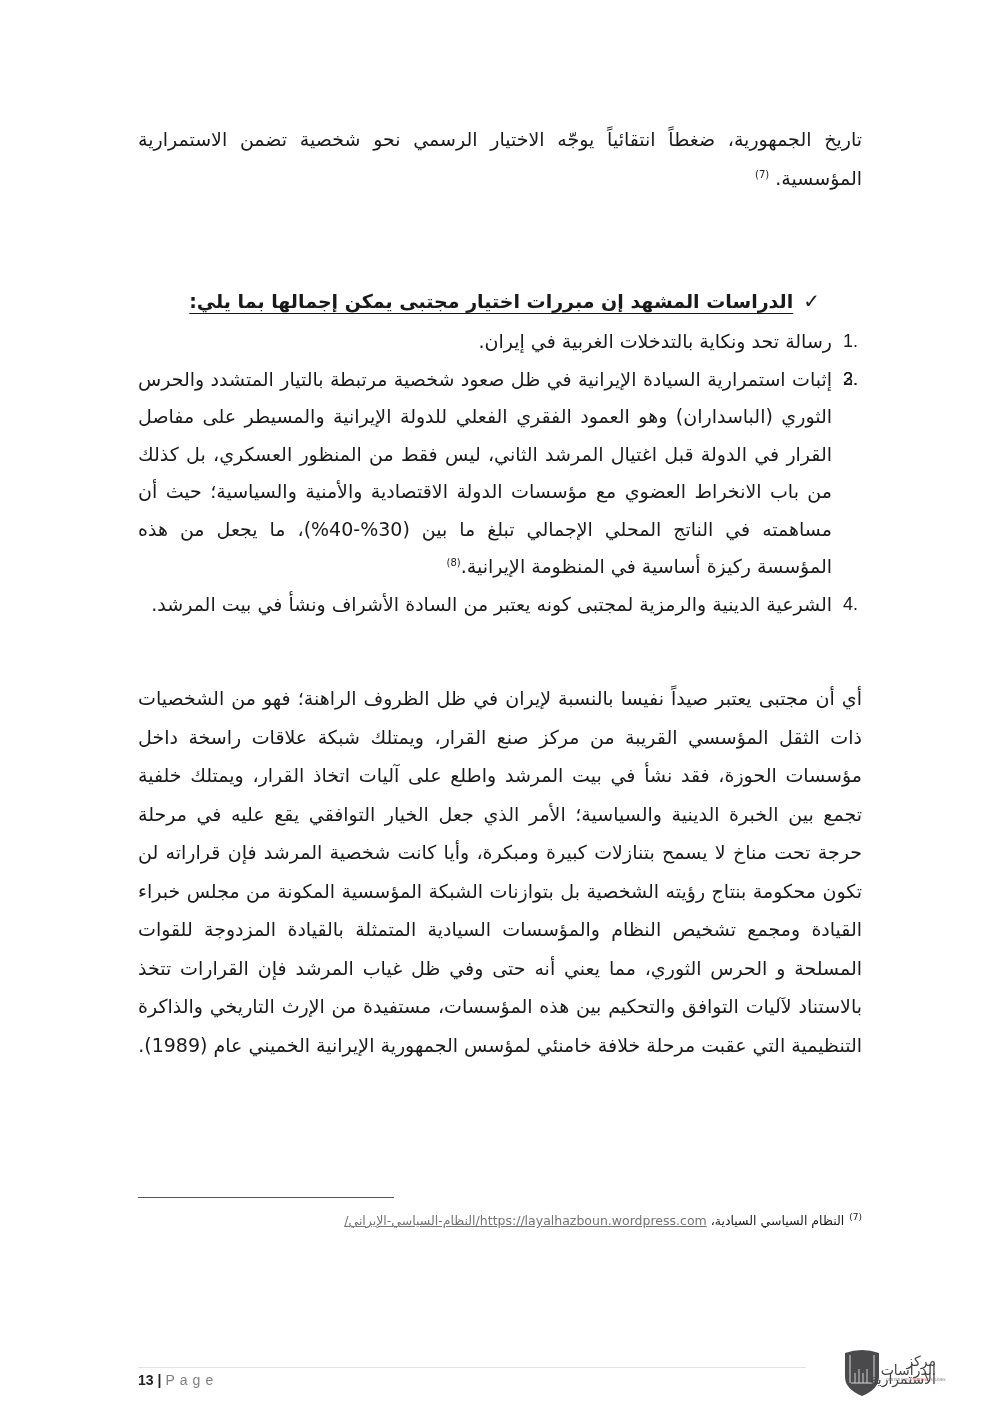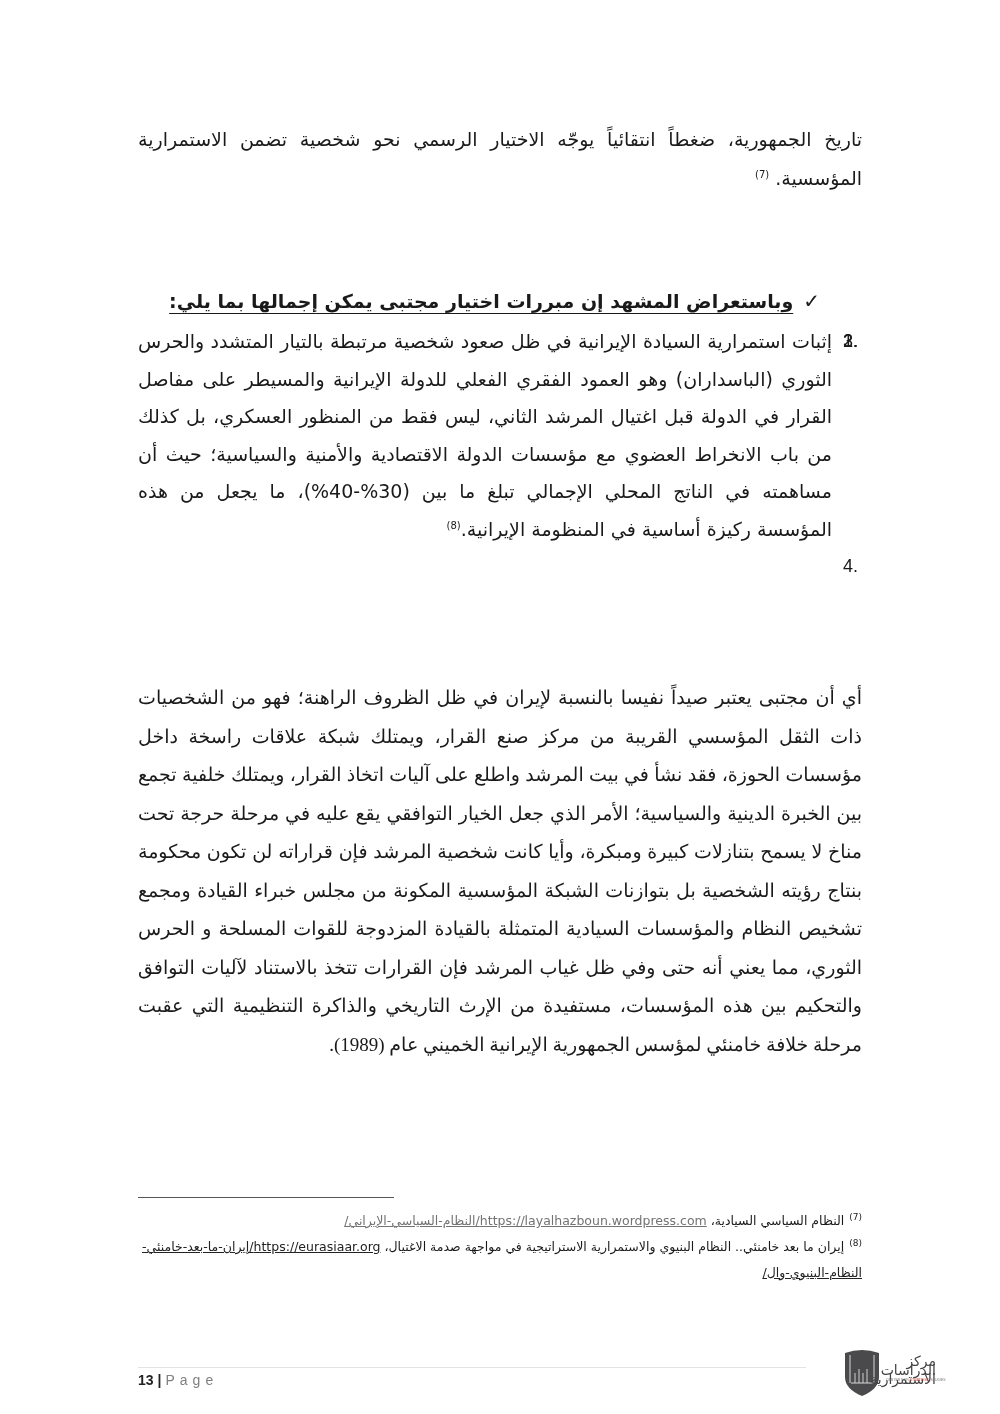--- a/index.html
+++ b/index.html
@@ -77,21 +77,20 @@
   ol.list li .num {
     position: absolute;
     right: 4px;
     top: 0;
     direction: ltr;
     font-family: "Liberation Sans", sans-serif;
     font-size: 18px;
   }
   #body-para {
     top: 679px;
-    font-family: Liberation Serif, serif;
   }
   .fn-rule {
     position: absolute;
     top: 1197px;
     left: 138px;
     width: 256px;
     border-top: 1px solid #555;
   }
   .footnotes {
     position: absolute;
@@ -168,49 +167,48 @@
   .logo .txt-en .hl { color: #c0392b; }
 </style>
 </head>
 <body>
 
 <div class="page">
 
   <p class="para rtl" id="intro" style="margin:0;"><span>تاريخ الجمهورية، ضغطاً انتقائياً يوجّه الاختيار الرسمي نحو شخصية تضمن الاستمرارية المؤسسية.</span> <span class="sup">(7)</span></p>
 
   <div id="heading">
-    <span class="check">✓</span><span class="title">وباستعراض المشهد إن مبررات اختيار مجتبى يمكن إجمالها بما يلي:</span>
+    <span class="check">✓</span><span class="title">الدراسات المشهد إن مبررات اختيار مجتبى يمكن إجمالها بما يلي:</span>
   </div>
 
   <ol class="list">
     <li>
       <span class="num">1.</span>
+      <span>رسالة تحد ونكاية بالتدخلات الغربية في إيران.</span>
     </li>
     <li>
       <span class="num">2.</span>
     </li>
     <li>
       <span class="num">3.</span>
       <span>إثبات استمرارية السيادة الإيرانية في ظل صعود شخصية مرتبطة بالتيار المتشدد والحرس الثوري (الباسداران) وهو العمود الفقري الفعلي للدولة الإيرانية والمسيطر على مفاصل القرار في الدولة قبل اغتيال المرشد الثاني، ليس فقط من المنظور العسكري، بل كذلك من باب الانخراط العضوي مع مؤسسات الدولة الاقتصادية والأمنية والسياسية؛ حيث أن مساهمته في الناتج المحلي الإجمالي تبلغ ما بين (30%-40%)، ما يجعل من هذه المؤسسة ركيزة أساسية في المنظومة الإيرانية.</span><span class="sup">(8)</span>
     </li>
     <li>
       <span class="num">4.</span>
+      <span>الشرعية الدينية والرمزية لمجتبى كونه يعتبر من السادة الأشراف ونشأ في بيت المرشد.</span>
     </li>
   </ol>
 
   <p class="para rtl" id="body-para" style="margin:0;">أي أن مجتبى يعتبر صيداً نفيسا بالنسبة لإيران في ظل الظروف الراهنة؛ فهو من الشخصيات ذات الثقل المؤسسي القريبة من مركز صنع القرار، ويمتلك شبكة علاقات راسخة داخل مؤسسات الحوزة، فقد نشأ في بيت المرشد واطلع على آليات اتخاذ القرار، ويمتلك خلفية تجمع بين الخبرة الدينية والسياسية؛ الأمر الذي جعل الخيار التوافقي يقع عليه في مرحلة حرجة تحت مناخ لا يسمح بتنازلات كبيرة ومبكرة، وأيا كانت شخصية المرشد فإن قراراته لن تكون محكومة بنتاج رؤيته الشخصية بل بتوازنات الشبكة المؤسسية المكونة من مجلس خبراء القيادة ومجمع تشخيص النظام والمؤسسات السيادية المتمثلة بالقيادة المزدوجة للقوات المسلحة و الحرس الثوري، مما يعني أنه حتى وفي ظل غياب المرشد فإن القرارات تتخذ بالاستناد لآليات التوافق والتحكيم بين هذه المؤسسات، مستفيدة من الإرث التاريخي والذاكرة التنظيمية التي عقبت مرحلة خلافة خامنئي لمؤسس الجمهورية الإيرانية الخميني عام (1989).</p>
 
   <div class="fn-rule"></div>
 
   <div class="footnotes">
     <div>
       <span class="fn-sup">(7)</span><span>النظام السياسي السيادية، </span><a class="link-green">https://layalhazboun.wordpress.com/النظام-السياسي-الإيراني/</a>
-    </div>
-    <div>
-      <span class="fn-sup">(8)</span><span>إيران ما بعد خامنئي.. النظام البنيوي والاستمرارية الاستراتيجية في مواجهة صدمة الاغتيال، </span><a class="link-dark">https://eurasiaar.org/إيران-ما-بعد-خامنئي-النظام-البنيوي-وال/</a>
     </div>
   </div>
 
   <div class="footer-rule"></div>
 
   <div class="page-num">
     <span class="n">13</span><span class="sep">|</span><span class="word">Page</span>
   </div>
 
   <div class="logo">

